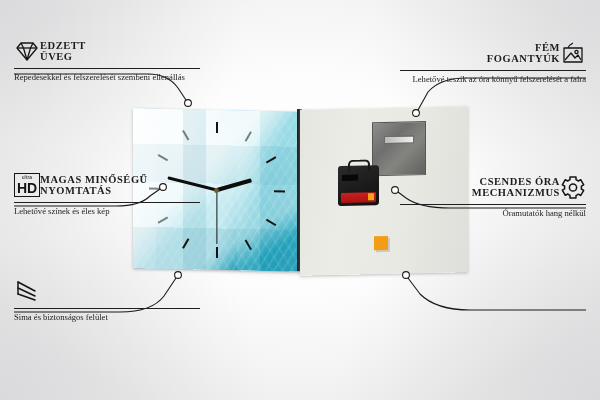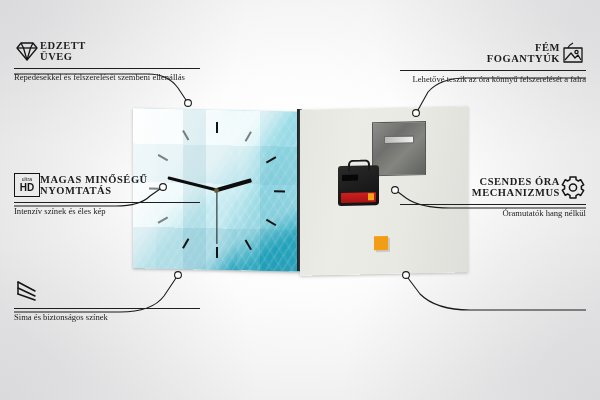--- a/index.html
+++ b/index.html
@@ -271,21 +271,21 @@
   }
   .hd-ultra {
     font-family: "Liberation Sans", sans-serif;
     font-size: 5px;
     letter-spacing: 0.2px;
     color: #141414;
   }
   .hd-main {
     font-family: "Liberation Sans", sans-serif;
     font-weight: 700;
-    font-size: 10px;
+    font-size: 14px;
     color: #141414;
     margin-top: 1px;
   }
 
   .leader { position: absolute; left: 0; top: 0; overflow: visible; }
 </style>
 </head>
 <body>
 
 <div class="stage">
@@ -387,38 +387,38 @@
             <span class="hd-ultra">ultra</span>
             <span class="hd-main">HD</span>
           </span>
         </span>
         <span class="f-title">
           <span>MAGAS MINŐSÉGŰ</span><br>
           <span>NYOMTATÁS</span>
         </span>
       </div>
       <div class="f-rule"></div>
-      <div class="f-sub">Intenzív színek és éles kép</div>
+      <div class="f-sub">Lehetővé színek és éles kép</div>
     </div>
 
     <div class="feature left" style="left:14px; top:278px;">
       <div class="f-head">
         <span class="f-icon">
           <svg width="26" height="24" viewBox="0 0 26 24">
             <g fill="none" stroke="#141414" stroke-width="1.5" stroke-linecap="round">
               <path d="M4,3 L21,12"></path>
               <path d="M4,9 L21,17"></path>
               <path d="M4,15 L21,21"></path>
               <path d="M4,3 L4,15"></path>
             </g>
           </svg>
         </span>
       </div>
       <div class="f-rule"></div>
-      <div class="f-sub">Sima és biztonságos színek</div>
+      <div class="f-sub">Sima és biztonságos felület</div>
     </div>
 
     <div class="feature right" style="left:400px; top:40px;">
       <div class="f-head">
         <span class="f-icon">
           <svg width="26" height="24" viewBox="0 0 26 24">
             <g fill="none" stroke="#141414" stroke-width="1.3" stroke-linejoin="round">
               <path d="M13,2 Q9,4 8,7"></path>
               <rect x="4" y="7" width="18" height="14"></rect>
               <path d="M5,19 L11,12 L15,17 L18,14 L21,19"></path>

